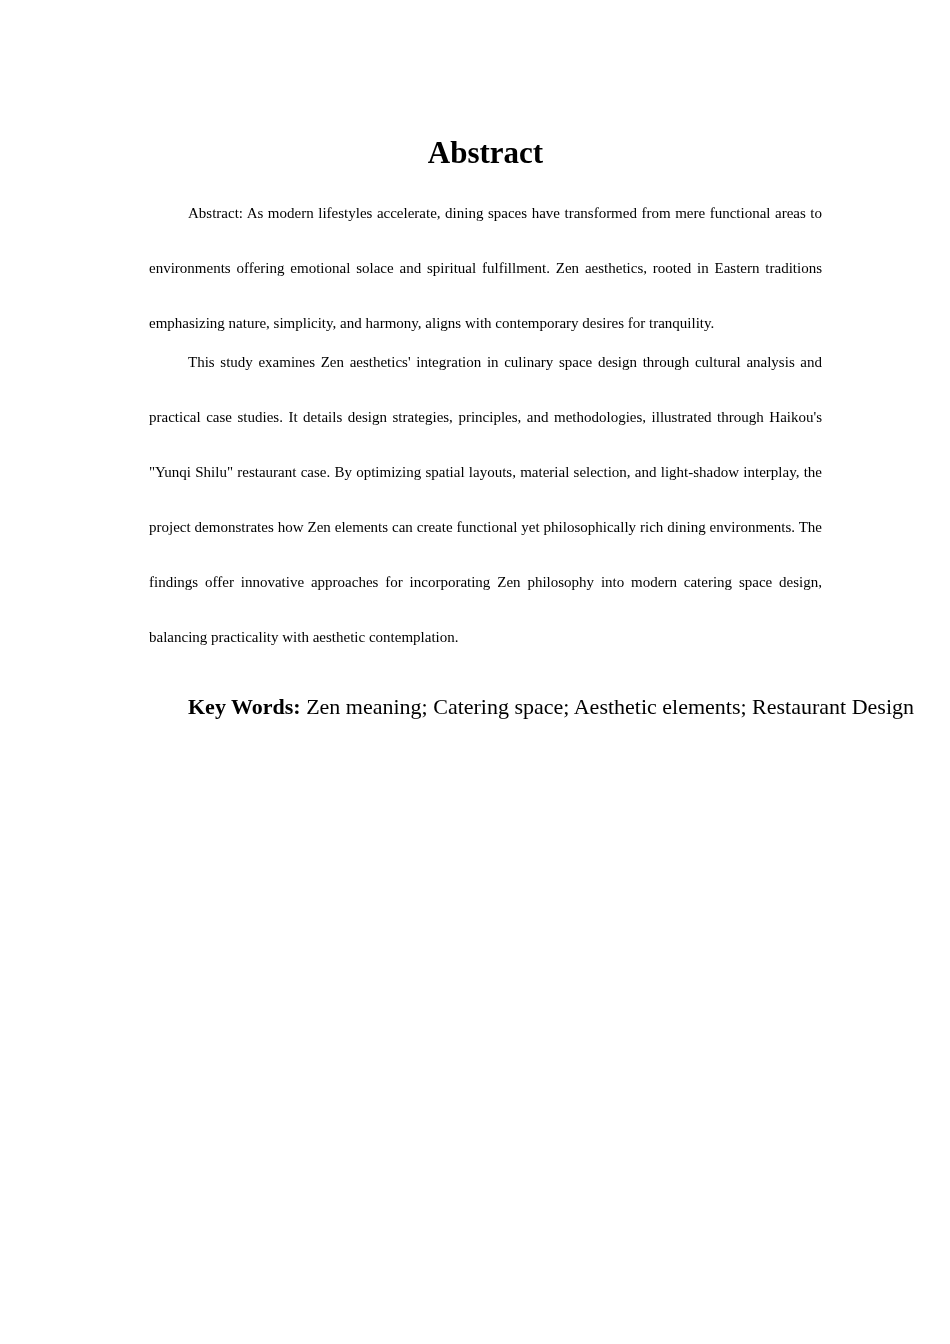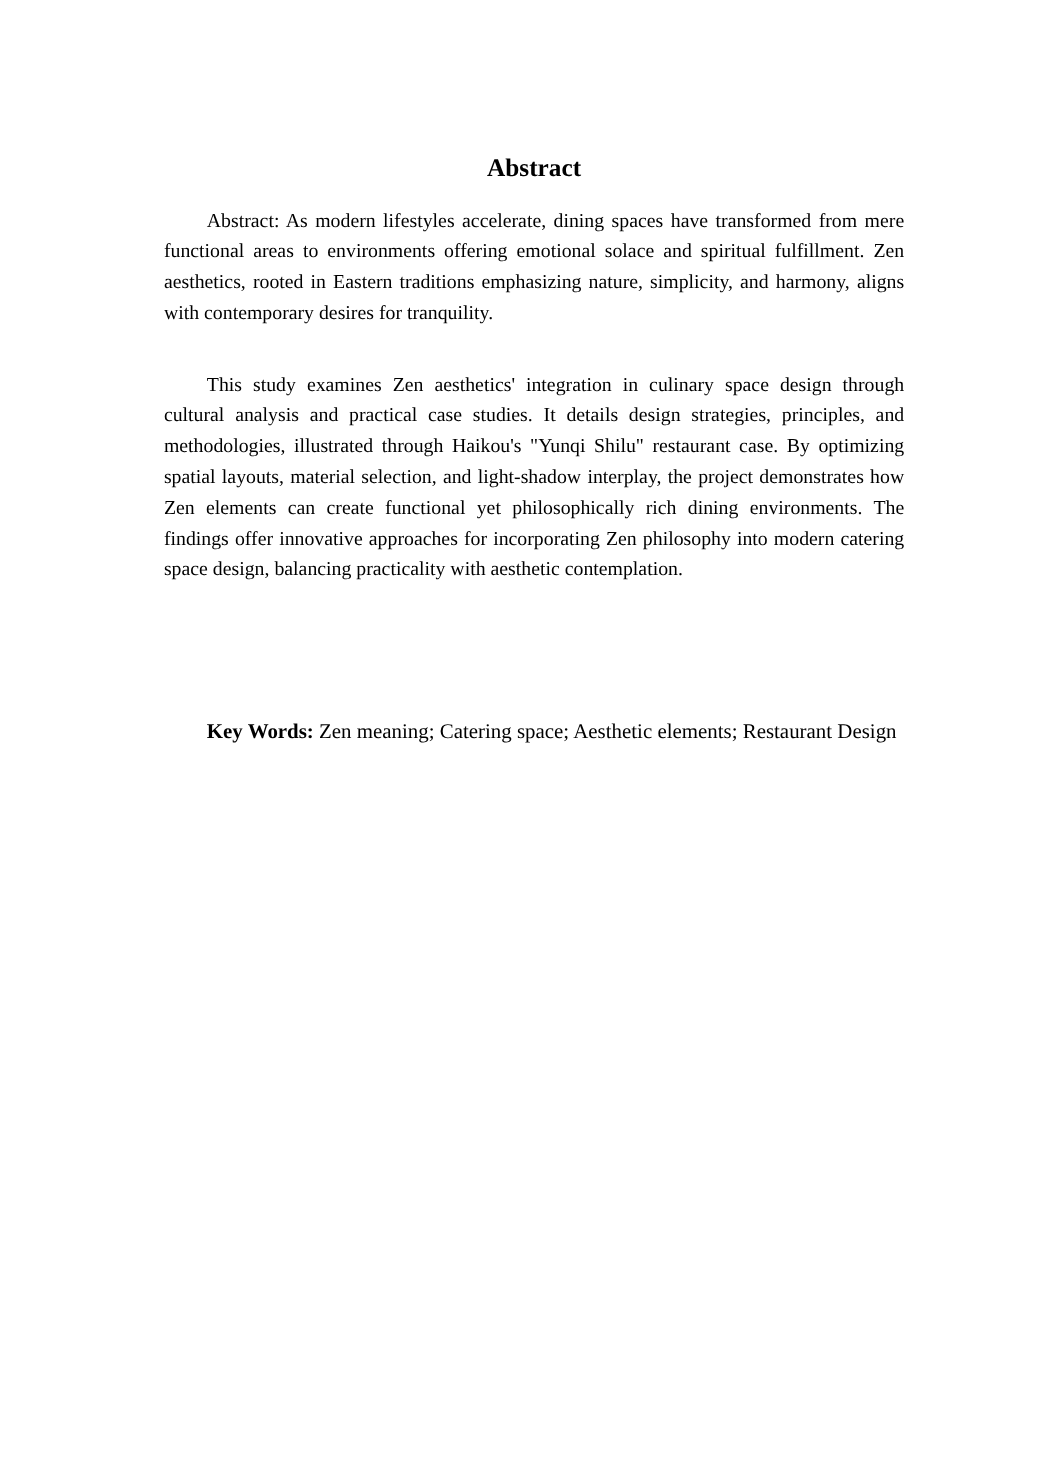--- a/index.html
+++ b/index.html
@@ -3,32 +3,32 @@
 <meta charset="utf-8">
 <style>
   html, body { margin: 0; padding: 0; background: #ffffff; }
   body { width: 950px; height: 1344px; position: relative; overflow: hidden; }
   .page {
     position: absolute; left: 149px; top: 0; width: 673px;
     font-family: "Liberation Serif", serif; color: #000;
   }
   .title {
     position: absolute; top: 139px; left: 0; width: 673px;
-    text-align: center; font-size: 23px; font-weight: bold; line-height: 28px;
+    text-align: center; font-size: 31px; font-weight: bold; line-height: 28px;
   }
   .para {
     position: absolute; left: 0; width: 673px; margin: 0;
-    font-size: 18px; line-height: 28px; text-align: justify;
+    font-size: 15px; line-height: 55px; text-align: justify;
     text-indent: 39px; text-align-last: left;
   }
   .p1 { top: 186px; }
   .p2 { top: 335px; }
   .kw {
-    position: absolute; top: 646px; left: 0; width: 673px;
-    font-size: 19px; line-height: 39px; text-indent: 39px; white-space: nowrap;
+    position: absolute; top: 687px; left: 0; width: 673px;
+    font-size: 22px; line-height: 39px; text-indent: 39px; white-space: nowrap;
   }
   .kw b { font-weight: bold; }
 </style>
 </head>
 <body>
 
 <div class="page">
   <div class="title">Abstract</div>
   <p class="para p1">Abstract: As modern lifestyles accelerate, dining spaces have transformed from mere functional areas to environments offering emotional solace and spiritual fulfillment. Zen aesthetics, rooted in Eastern traditions emphasizing nature, simplicity, and harmony, aligns with contemporary desires for tranquility.</p>
   <p class="para p2">This study examines Zen aesthetics' integration in culinary space design through cultural analysis and practical case studies. It details design strategies, principles, and methodologies, illustrated through Haikou's "Yunqi Shilu" restaurant case. By optimizing spatial layouts, material selection, and light-shadow interplay, the project demonstrates how Zen elements can create functional yet philosophically rich dining environments. The findings offer innovative approaches for incorporating Zen philosophy into modern catering space design, balancing practicality with aesthetic contemplation.</p>

